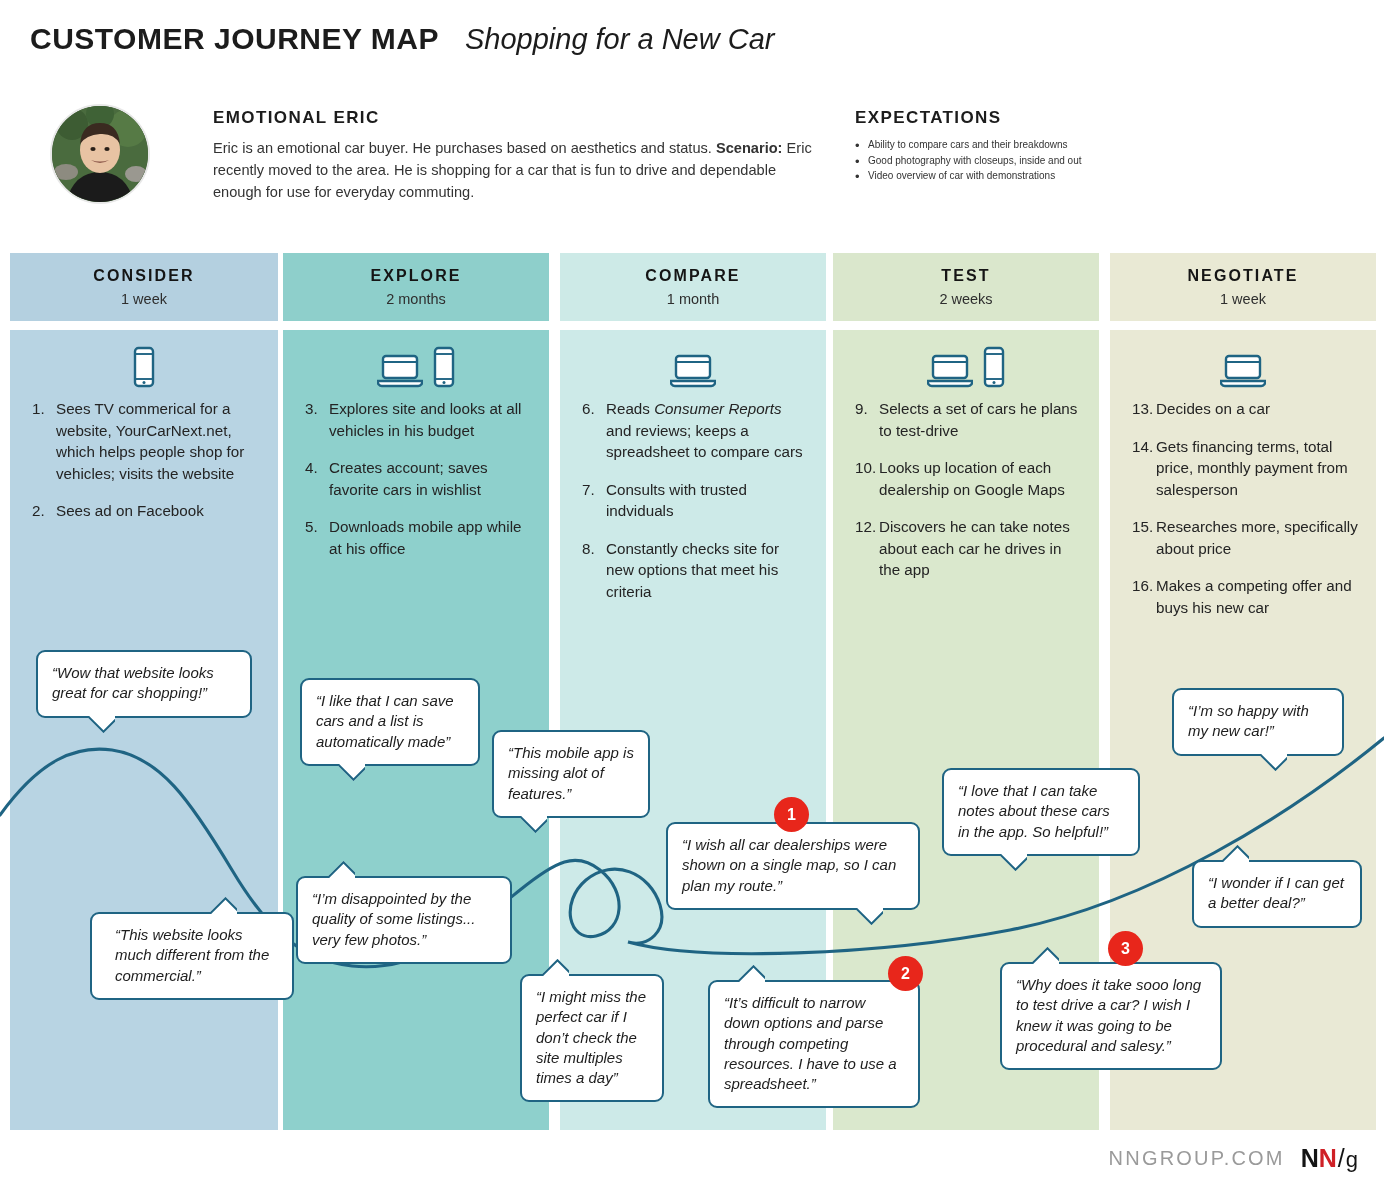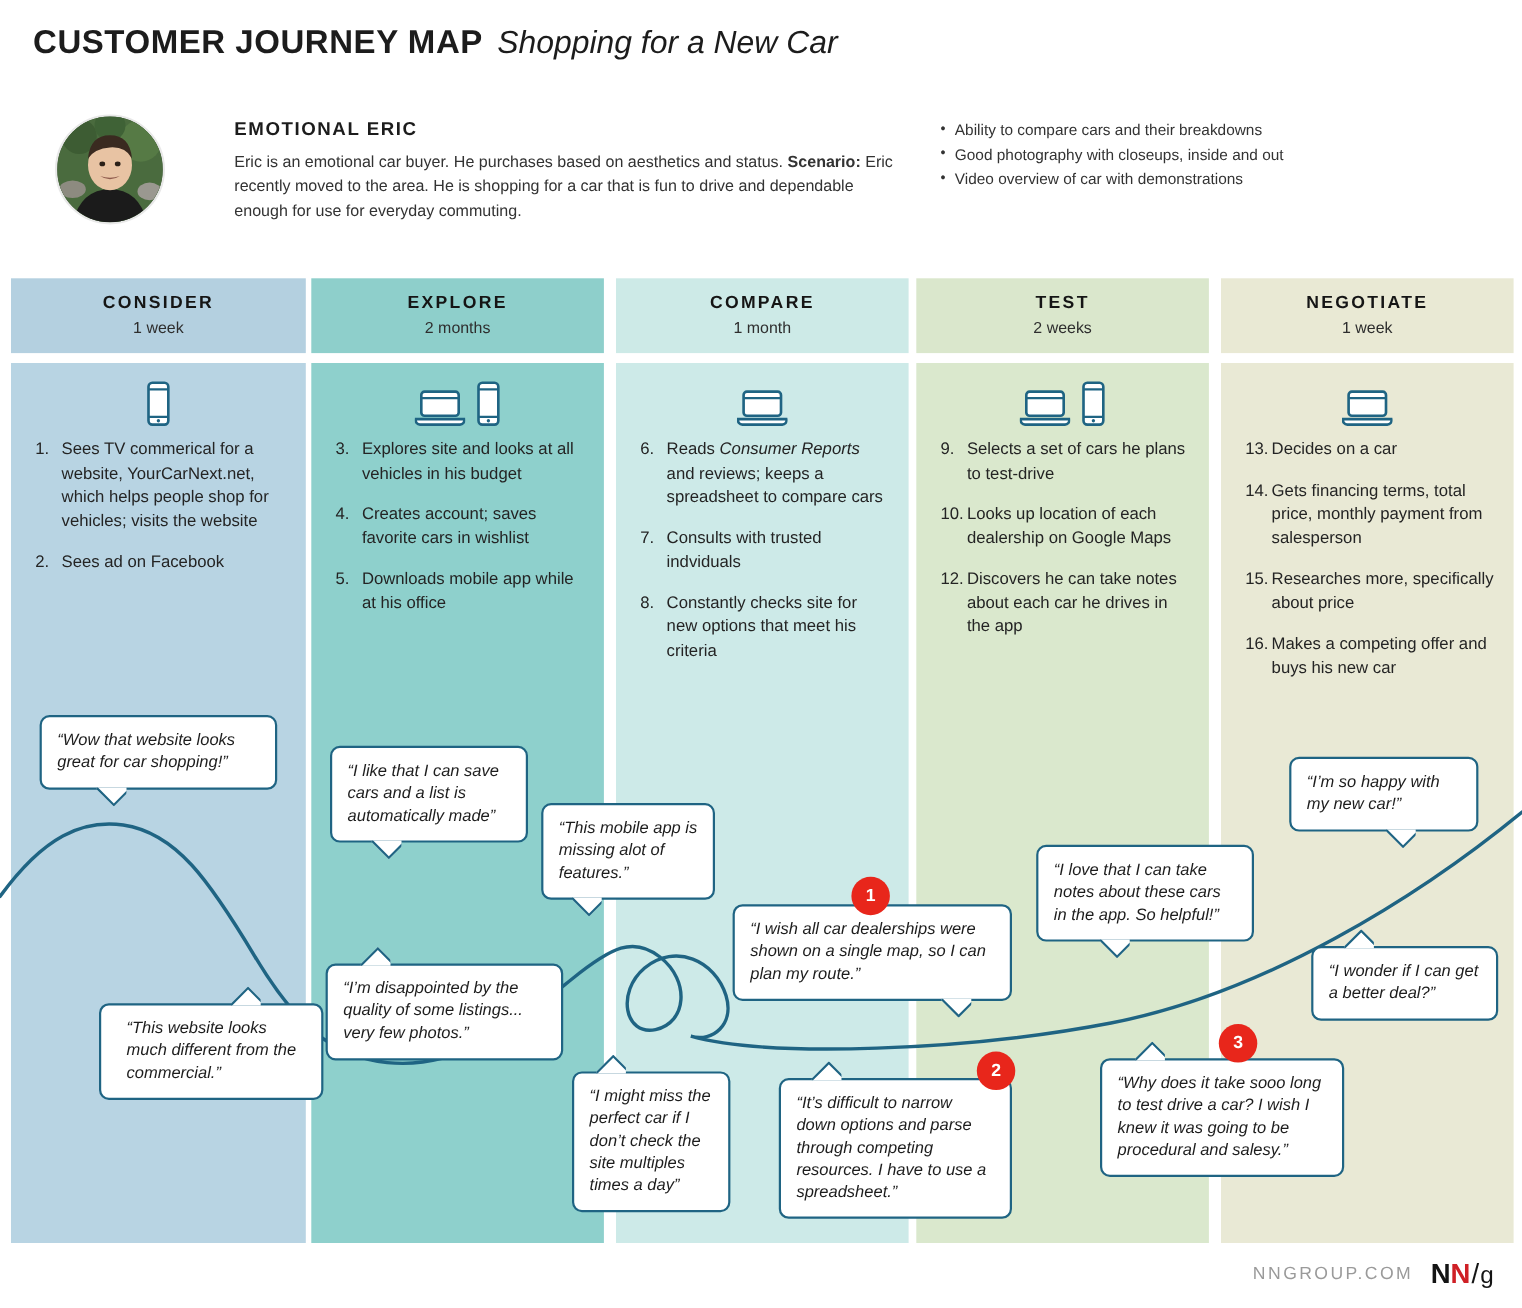--- a/index.html
+++ b/index.html
@@ -6,41 +6,41 @@
   html, body {
     width: 1384px; height: 1189px;
     background: #ffffff;
     font-family: "Liberation Sans", sans-serif;
     color: #2b2b2b;
     overflow: hidden;
   }
   #root { position: relative; width: 1384px; height: 1189px; }
 
   
-  .title-row { position: absolute; left: 30px; top: 22px; display: flex; align-items: baseline; gap: 13px; }
+  .title-row { position: absolute; left: 30px; top: 22px; display: flex; align-items: baseline; gap: 26px; }
   .title-main { font-size: 30px; font-weight: bold; letter-spacing: 0.5px; color: #1c1c1c; }
   .title-sub  { font-size: 29px; font-style: italic; color: #1c1c1c; font-weight: 400; }
 
   
   .avatar {
     position: absolute; left: 50px; top: 104px;
     width: 100px; height: 100px; border-radius: 50%;
     overflow: hidden; border: 2px solid #e8e8e8; background: #3f5a38;
   }
   .avatar svg { display:block; }
 
   .persona { position: absolute; left: 213px; top: 108px; width: 600px; }
   .persona-head, .exp-head {
     font-size: 17px; font-weight: bold; letter-spacing: 1.4px; color: #1c1c1c; margin-bottom: 9px;
   }
   .persona-body { font-size: 14.6px; line-height: 1.52; color: #333; }
   .persona-body b { font-weight: bold; }
 
   .expect { position: absolute; left: 855px; top: 108px; width: 470px; }
-  .exp-list { list-style: none; font-size: 14px; line-height: 1.56; color: #333; }
+  .exp-list { list-style: none; font-size: 10px; line-height: 1.56; color: #333; }
   .exp-list li { position: relative; padding-left: 13px; }
   .exp-list li::before { content: "\2022"; position: absolute; left: 0; top: -1px; font-size: 13px; }
 
   
   .stage-head {
     position: absolute; top: 253px; height: 68px;
     display: flex; flex-direction: column; align-items: center; justify-content: center;
   }
   .stage-head .nm { font-size: 16px; font-weight: bold; letter-spacing: 2.1px; color: #151515; }
   .stage-head .dur { font-size: 14.5px; color: #2e2e2e; margin-top: 6px; }
@@ -81,21 +81,21 @@
     position: absolute; width: 35px; height: 35px; border-radius: 50%;
     background: #e8261b; color: #fff; font-size: 16px; font-weight: bold;
     display: flex; align-items: center; justify-content: center; z-index: 9;
   }
 
   
   #curve { position: absolute; left: 0; top: 330px; width: 1384px; height: 800px; z-index: 4; }
 
   
   .footer { position: absolute; right: 26px; bottom: 16px; display: flex; align-items: center; gap: 16px; }
-  .footer .site { font-size: 16px; letter-spacing: 2.2px; color: #9a9a9a; }
+  .footer .site { font-size: 20px; letter-spacing: 2.2px; color: #9a9a9a; }
   .logo { display: flex; align-items: baseline; font-size: 25px; font-weight: bold; }
   .logo .n1 { color: #141414; }
   .logo .n2 { color: #cf2026; }
   .logo .sl { color: #141414; font-weight: 400; font-size: 25px; margin: 0 1px; }
   .logo .g  { color: #141414; font-weight: 400; font-size: 22px; }
 </style>
 </head>
 <body>
 
 <div id="root">
@@ -124,20 +124,21 @@
 
   <div class="persona">
     <div class="persona-head">EMOTIONAL ERIC</div>
     <div class="persona-body">
       <span>Eric is an emotional car buyer. He purchases based on aesthetics and status.</span>
       <b>Scenario:</b><span> Eric recently moved to the area. He is shopping for a car that is fun to drive and dependable enough for use for everyday commuting.</span>
     </div>
   </div>
 
   <div class="expect">
+    <div class="exp-head">EXPECTATIONS</div>
     <ul class="exp-list">
       <li>Ability to compare cars and their breakdowns</li>
       <li>Good photography with closeups, inside and out</li>
       <li>Video overview of car with demonstrations</li>
     </ul>
   </div>
 
   <div id="stages-layer">
       <div class="stage-head" style="left: 10px; width: 268px; background: rgb(180, 208, 224);">
         <div class="nm">CONSIDER</div>

